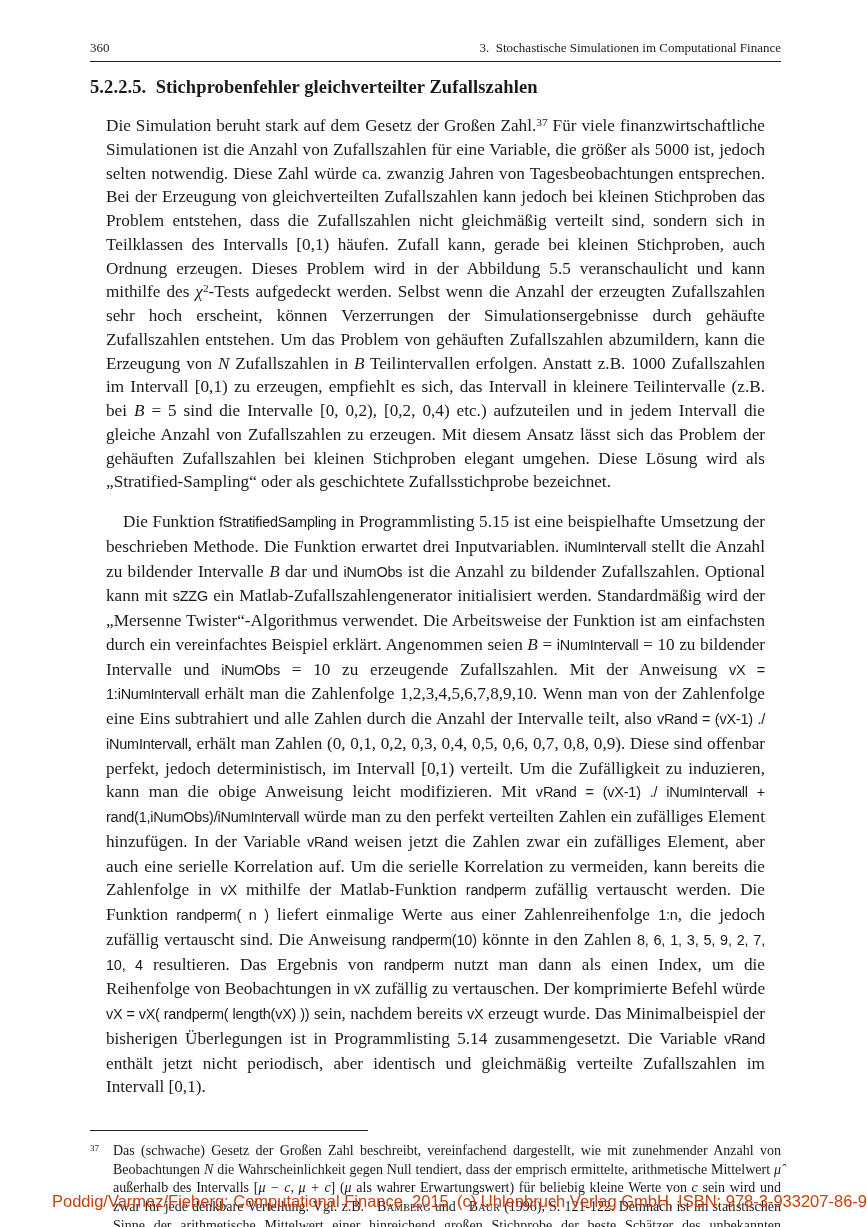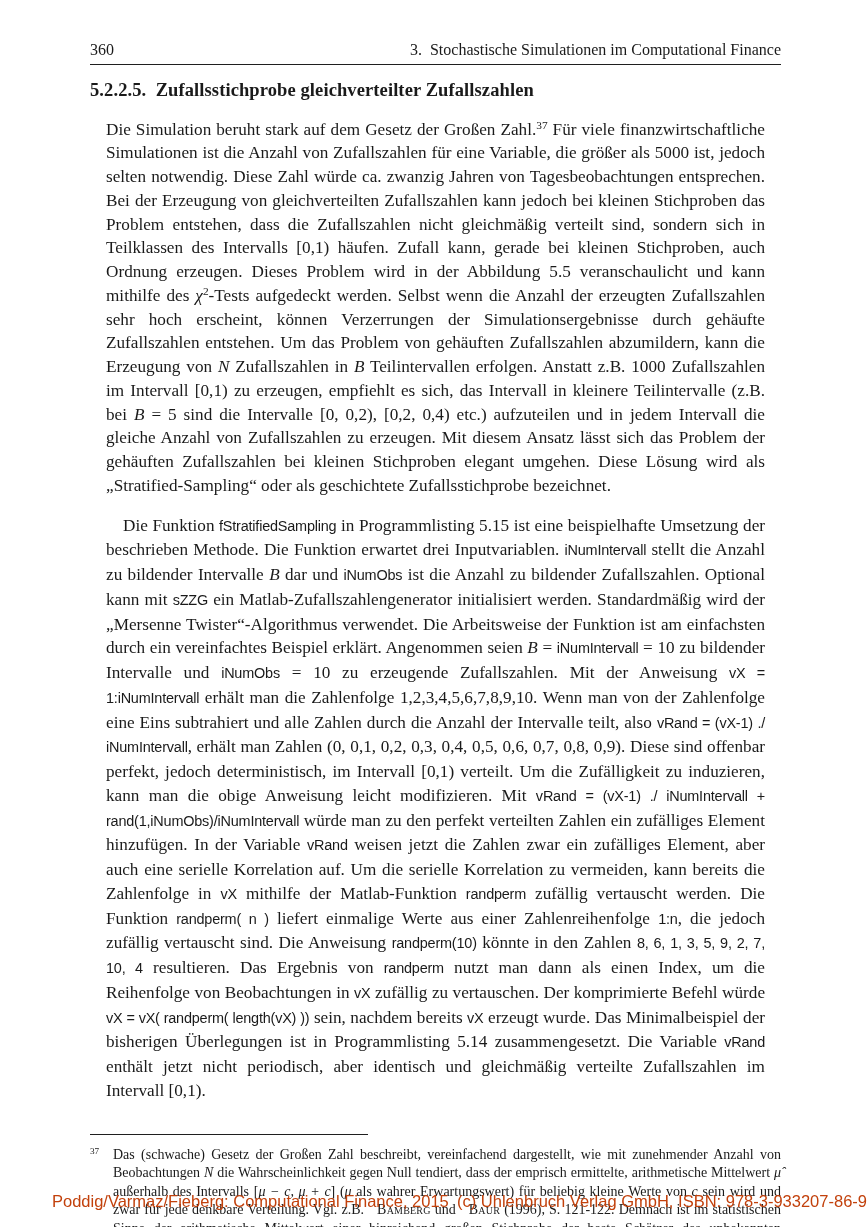--- a/index.html
+++ b/index.html
@@ -11,21 +11,21 @@
     color:#1a1a1a;
     overflow:hidden;
   }
   .page{
     position:absolute;inset:0;
     padding:41px 86px 0 90px;
     box-sizing:border-box;
   }
   .pheader{
     display:flex;justify-content:space-between;align-items:baseline;
-    font-size:16px;line-height:1.15;
+    font-size:13px;line-height:1.15;
   }
   .header-rule{
     border:0;border-top:1.6px solid #1f1f1f;
     margin:5px 0 0 0;height:0;
   }
   .section-heading{
     font-size:18.5px;font-weight:bold;
     margin:15px 0 0 0;line-height:1.15;
     letter-spacing:0.1px;
   }
@@ -75,21 +75,21 @@
 
 <div class="page">
 
   <div class="pheader">
     <span>360</span>
     <span>3. Stochastische Simulationen im Computational Finance</span>
   </div>
 
   <hr class="header-rule">
 
-  <h2 class="section-heading">5.2.2.5. Zufallsstichprobe gleichverteilter Zufallszahlen</h2>
+  <h2 class="section-heading">5.2.2.5. Stichprobenfehler gleichverteilter Zufallszahlen</h2>
 
   <div class="body-text" id="body-text">
       <p>Die Simulation beruht stark auf dem Gesetz der Großen Zahl.<sup>37</sup> Für viele finanzwirtschaftliche Simulationen ist die Anzahl von Zufallszahlen für eine Variable, die größer als 5000 ist, jedoch selten notwendig. Diese Zahl würde ca. zwanzig Jahren von Tagesbeobachtungen entsprechen. Bei der Erzeugung von gleichverteilten Zufallszahlen kann jedoch bei kleinen Stichproben das Problem entstehen, dass die Zufallszahlen nicht gleichmäßig verteilt sind, sondern sich in Teilklassen des Intervalls [0,1) häufen. Zufall kann, gerade bei kleinen Stichproben, auch Ordnung erzeugen. Dieses Problem wird in der Abbildung 5.5 veranschaulicht und kann mithilfe des <i>χ</i><sup>2</sup>-Tests aufgedeckt werden. Selbst wenn die Anzahl der erzeugten Zufallszahlen sehr hoch erscheint, können Verzerrungen der Simulationsergebnisse durch gehäufte Zufallszahlen entstehen. Um das Problem von gehäuften Zufallszahlen abzumildern, kann die Erzeugung von <i>N</i> Zufallszahlen in <i>B</i> Teilintervallen erfolgen. Anstatt z.B. 1000 Zufallszahlen im Intervall [0,1) zu erzeugen, empfiehlt es sich, das Intervall in kleinere Teilintervalle (z.B. bei <i>B</i> = 5 sind die Intervalle [0, 0,2), [0,2, 0,4) etc.) aufzuteilen und in jedem Intervall die gleiche Anzahl von Zufallszahlen zu erzeugen. Mit diesem Ansatz lässt sich das Problem der gehäuften Zufallszahlen bei kleinen Stichproben elegant umgehen. Diese Lösung wird als „Stratified-Sampling“ oder als geschichtete Zufallsstichprobe bezeichnet.</p>
       <p class="indent">Die Funktion <code>fStratifiedSampling</code> in Programmlisting 5.15 ist eine beispielhafte Umsetzung der beschrieben Methode. Die Funktion erwartet drei Inputvariablen. <code>iNumIntervall</code> stellt die Anzahl zu bildender Intervalle <i>B</i> dar und <code>iNumObs</code> ist die Anzahl zu bildender Zufallszahlen. Optional kann mit <code>sZZG</code> ein Matlab-Zufallszahlengenerator initialisiert werden. Standardmäßig wird der „Mersenne Twister“-Algorithmus verwendet. Die Arbeitsweise der Funktion ist am einfachsten durch ein vereinfachtes Beispiel erklärt. Angenommen seien <i>B</i> = <code>iNumIntervall</code> = 10 zu bildender Intervalle und <code>iNumObs</code> = 10 zu erzeugende Zufallszahlen. Mit der Anweisung <code>vX = 1:iNumIntervall</code> erhält man die Zahlenfolge 1,2,3,4,5,6,7,8,9,10. Wenn man von der Zahlenfolge eine Eins subtrahiert und alle Zahlen durch die Anzahl der Intervalle teilt, also <code>vRand = (vX-1) ./ iNumIntervall</code>, erhält man Zahlen (0, 0,1, 0,2, 0,3, 0,4, 0,5, 0,6, 0,7, 0,8, 0,9). Diese sind offenbar perfekt, jedoch deterministisch, im Intervall [0,1) verteilt. Um die Zufälligkeit zu induzieren, kann man die obige Anweisung leicht modifizieren. Mit <code>vRand = (vX-1) ./ iNumIntervall + rand(1,iNumObs)/iNumIntervall</code> würde man zu den perfekt verteilten Zahlen ein zufälliges Element hinzufügen. In der Variable <code>vRand</code> weisen jetzt die Zahlen zwar ein zufälliges Element, aber auch eine serielle Korrelation auf. Um die serielle Korrelation zu vermeiden, kann bereits die Zahlenfolge in <code>vX</code> mithilfe der Matlab-Funktion <code>randperm</code> zufällig vertauscht werden. Die Funktion <code>randperm( n )</code> liefert einmalige Werte aus einer Zahlenreihenfolge <code>1:n</code>, die jedoch zufällig vertauscht sind. Die Anweisung <code>randperm(10)</code> könnte in den Zahlen <code>8, 6, 1, 3, 5, 9, 2, 7, 10, 4</code> resultieren. Das Ergebnis von <code>randperm</code> nutzt man dann als einen Index, um die Reihenfolge von Beobachtungen in <code>vX</code> zufällig zu vertauschen. Der komprimierte Befehl würde <code>vX = vX( randperm( length(vX) ))</code> sein, nachdem bereits <code>vX</code> erzeugt wurde. Das Minimalbeispiel der bisherigen Überlegungen ist in Programmlisting 5.14 zusammengesetzt. Die Variable <code>vRand</code> enthält jetzt nicht periodisch, aber identisch und gleichmäßig verteilte Zufallszahlen im Intervall [0,1).</p>
     </div>
 
   <hr class="footnote-rule">
 
   <div class="footnote">
     <div class="fn-num"><sup>37</sup></div>

